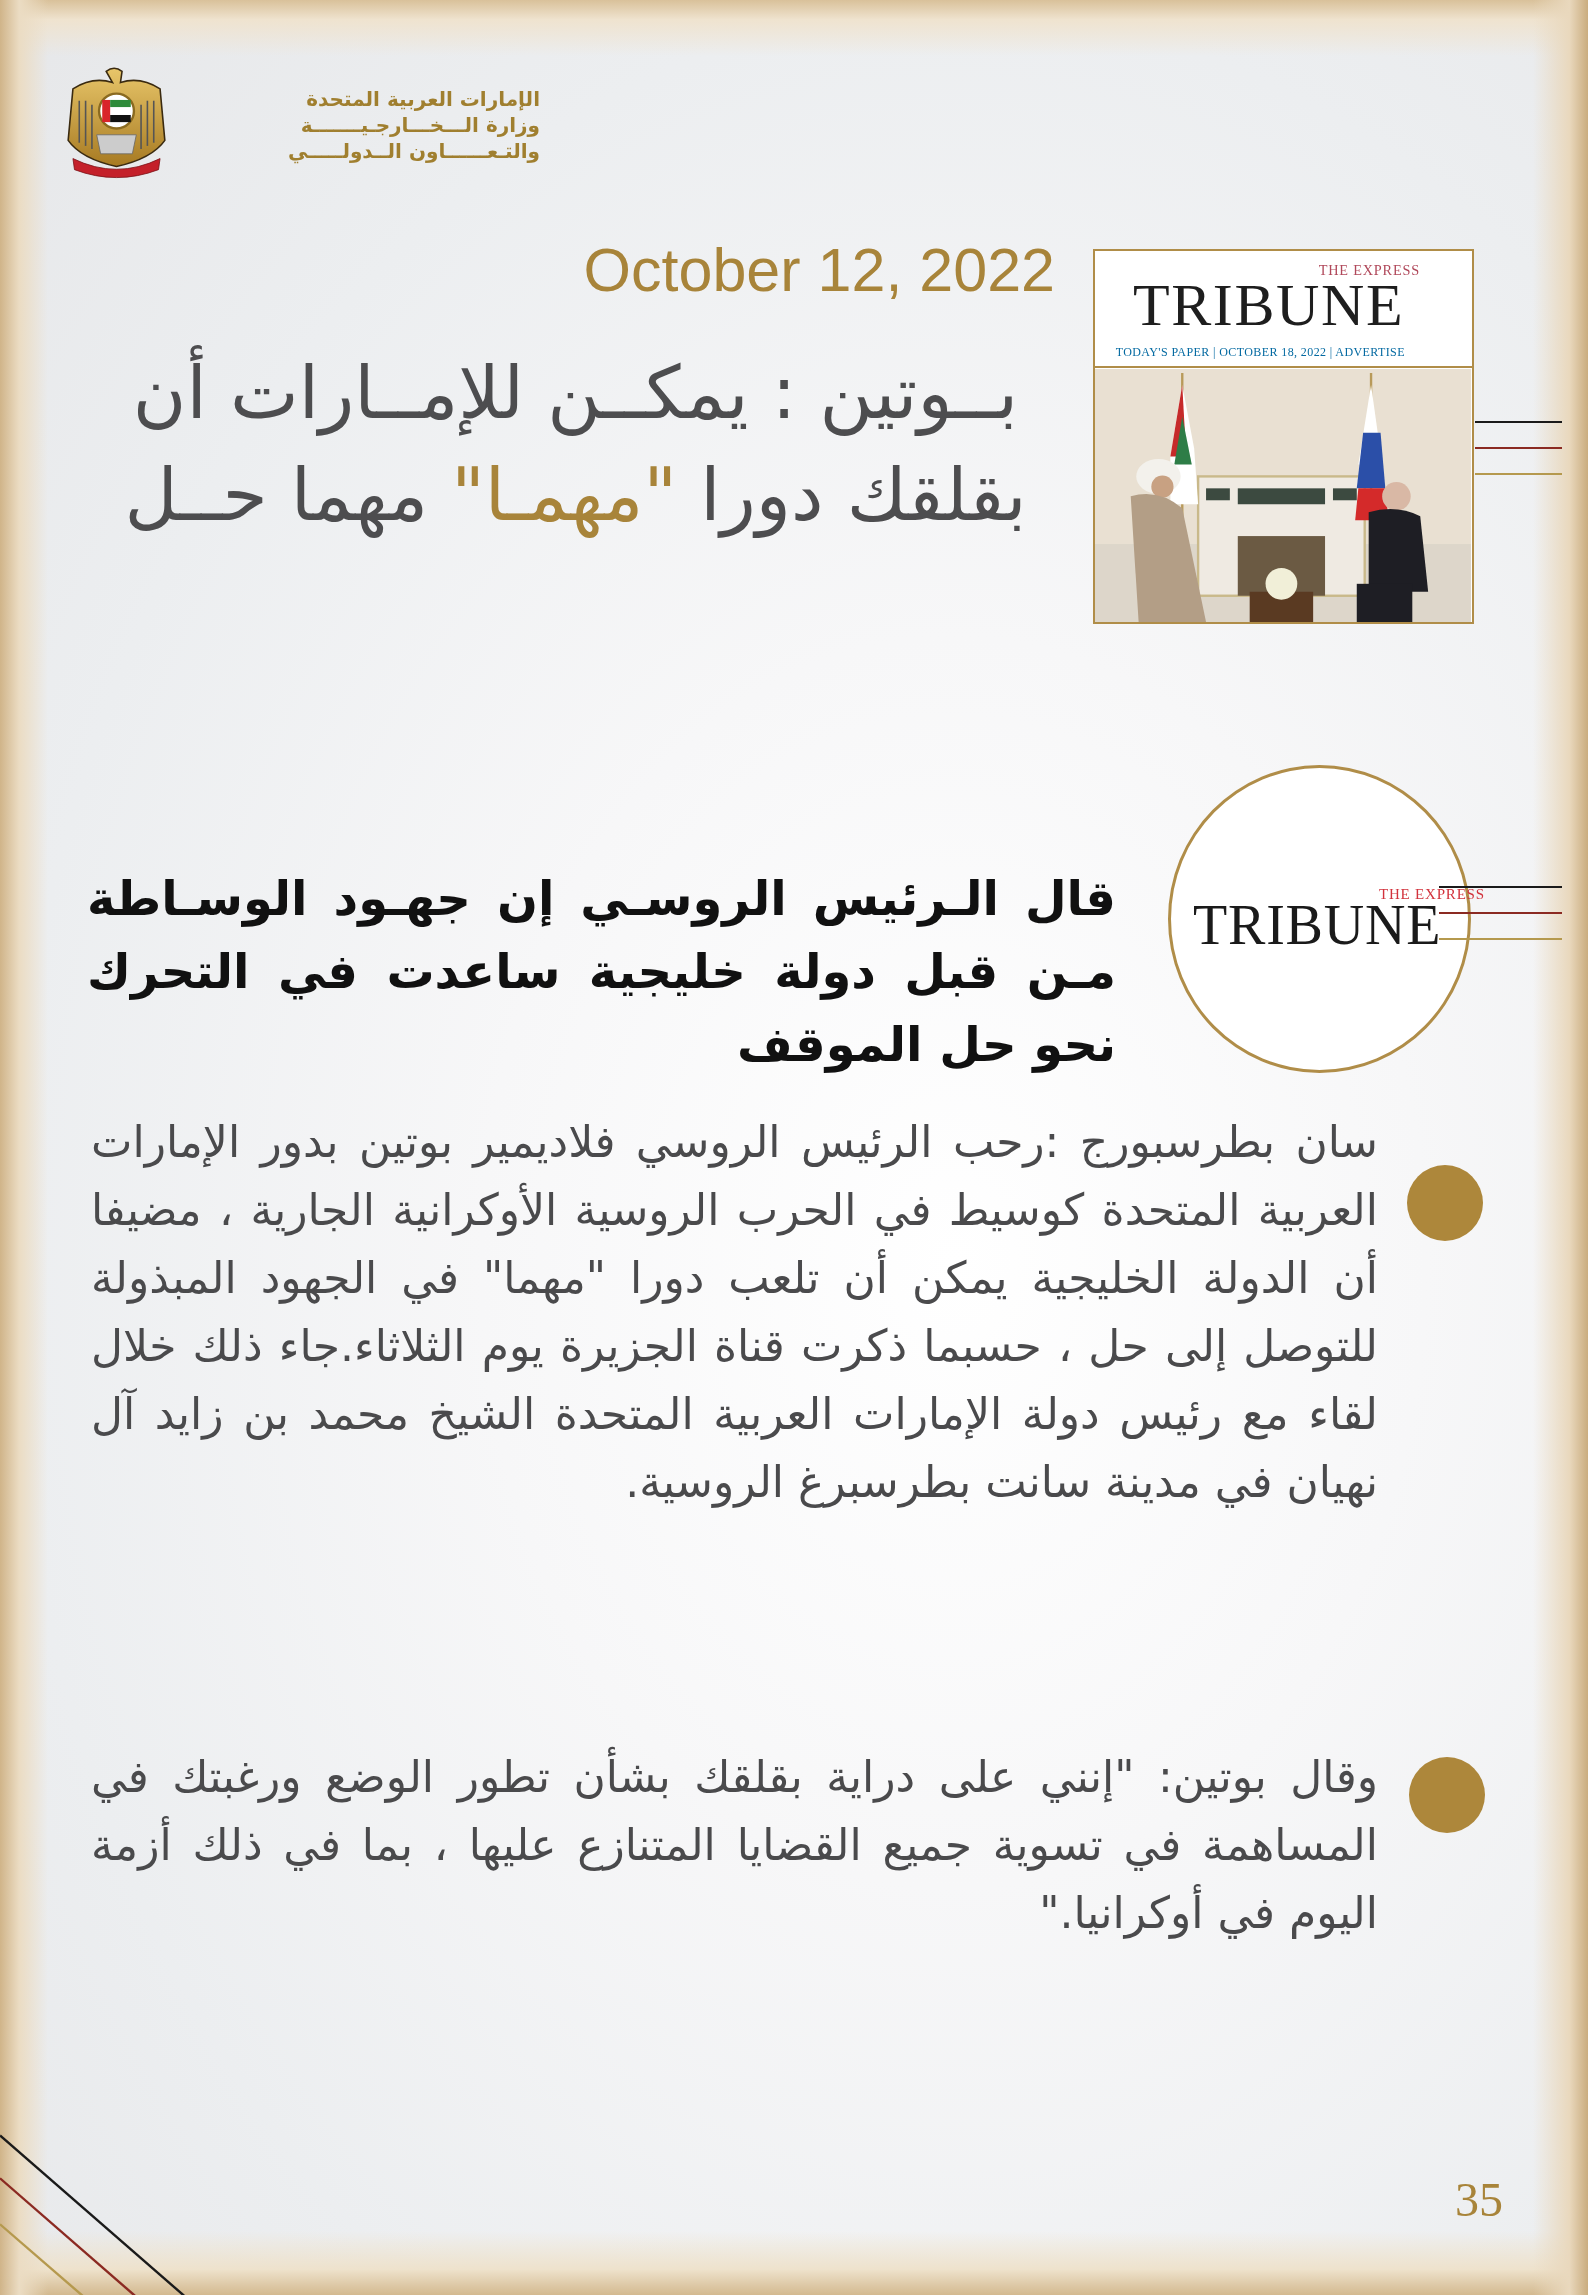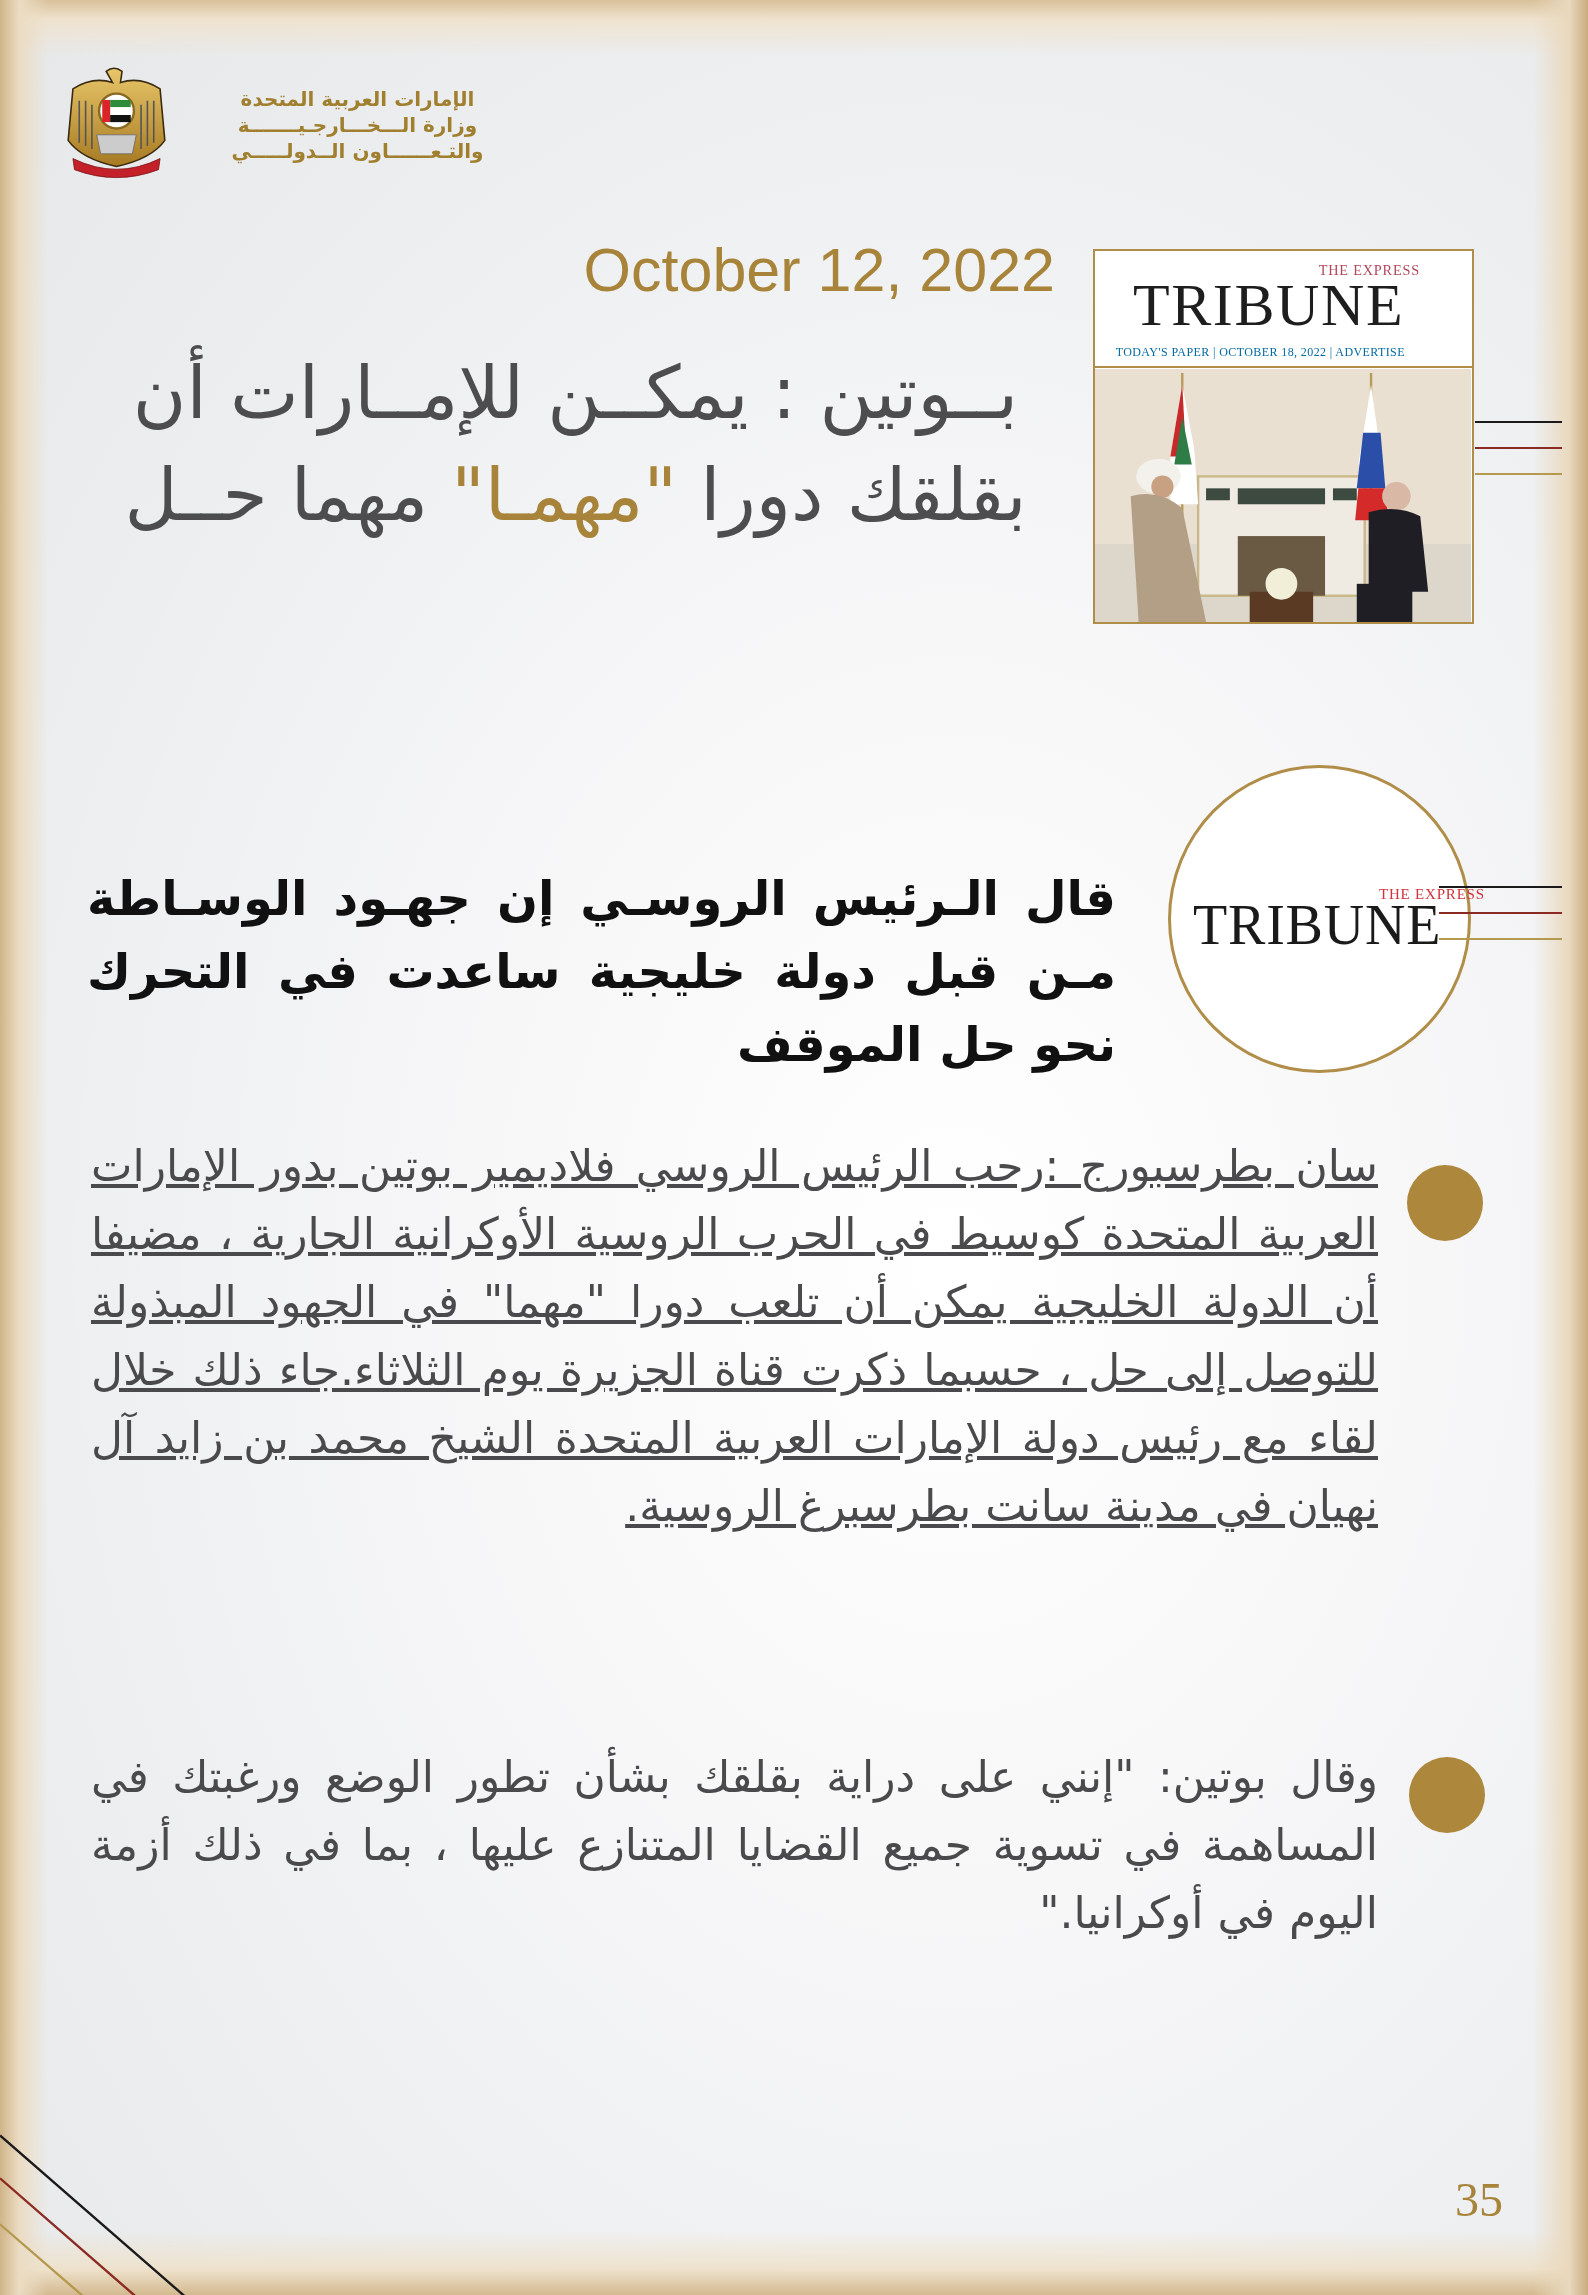--- a/index.html
+++ b/index.html
@@ -18,21 +18,21 @@
     background: linear-gradient(to bottom, #d9c19a 0%, #efe3cf 35%, rgba(241,242,244,0) 100%); }
   .frame-bottom { position:absolute; left:0; bottom:0; width:1589px; height:64px;
     background: linear-gradient(to top, #d3b98f 0%, #eee2cc 40%, rgba(241,242,244,0) 100%); }
   .frame-left { position:absolute; left:0; top:0; width:48px; height:2295px;
     background: linear-gradient(to right, #d0b489 0%, #ebdcc3 40%, rgba(241,242,244,0) 100%); }
   .frame-right { position:absolute; right:0; top:0; width:56px; height:2295px;
     background: linear-gradient(to left, #c8aa7b 0%, #e9d8bd 35%, rgba(241,242,244,0) 100%); }
 
   
   .logo { position:absolute; left:65px; top:65px; width:103px; height:119px; }
-  .ministry { position:absolute; left:175px; top:86px; width:365px; direction: rtl; text-align: center;
+  .ministry { position:absolute; left:175px; top:86px; width:365px; direction: rtl; text-align: right;
     color:#a07f2f; font-weight:bold; font-size:20px; line-height:26px; letter-spacing: 0.8px; }
   .ministry div { white-space: nowrap; }
 
   
   .date { position:absolute; right:534px; top:238px; color:#a8843a; font-family:"Liberation Sans", sans-serif;
     font-size:61px; line-height:64px; white-space:nowrap; }
   .headline { position:absolute; left:95px; top:342px; width:961px; direction:rtl; text-align:center;
     color:#4d4d4f; font-size:73px; line-height:102px; font-weight:normal; }
   .headline .accent { color:#a8843a; }
 
@@ -54,21 +54,21 @@
   .circle .express { position:absolute; left:208px; top:118px; color:#d2323c; font-family:"Liberation Serif", serif; font-size:15px; letter-spacing:0.8px; white-space:nowrap; }
   .circle .tribune { position:absolute; left:22px; top:129px; font-family:"Liberation Serif", serif; font-size:56px; color:#1a1a1a; letter-spacing:0.8px; line-height:57px; white-space:nowrap; }
 
   
   .summary { position:absolute; left:87px; top:818px; width:1029px; direction:rtl; text-align:justify; text-align-last:right;
     color:#111; font-size:48px; line-height:73px; font-weight:bold;margin-top:44px; }
 
   
   .para { position:absolute; left:91px; width:1287px; direction:rtl; text-align:justify; text-align-last:right;
     color:#4a4a4c; font-size:44px; line-height:68px; }
-  .para1 { top:1132px;text-decoration:underline; }
+  .para1 { top:1108px; }
   .para2 { top:1743px; }
   .bullet { position:absolute; width:76px; height:76px; border-radius:50%; background:#ad873b; }
   .b1 { left:1407px; top:1165px; }
   .b2 { left:1409px; top:1757px; }
 
   .pagenum { position:absolute; left:1455px; top:2172px; color:#a8843a; font-family:Liberation Serif, serif; font-size:48px; }
 </style>
 </head>
 <body>
 

